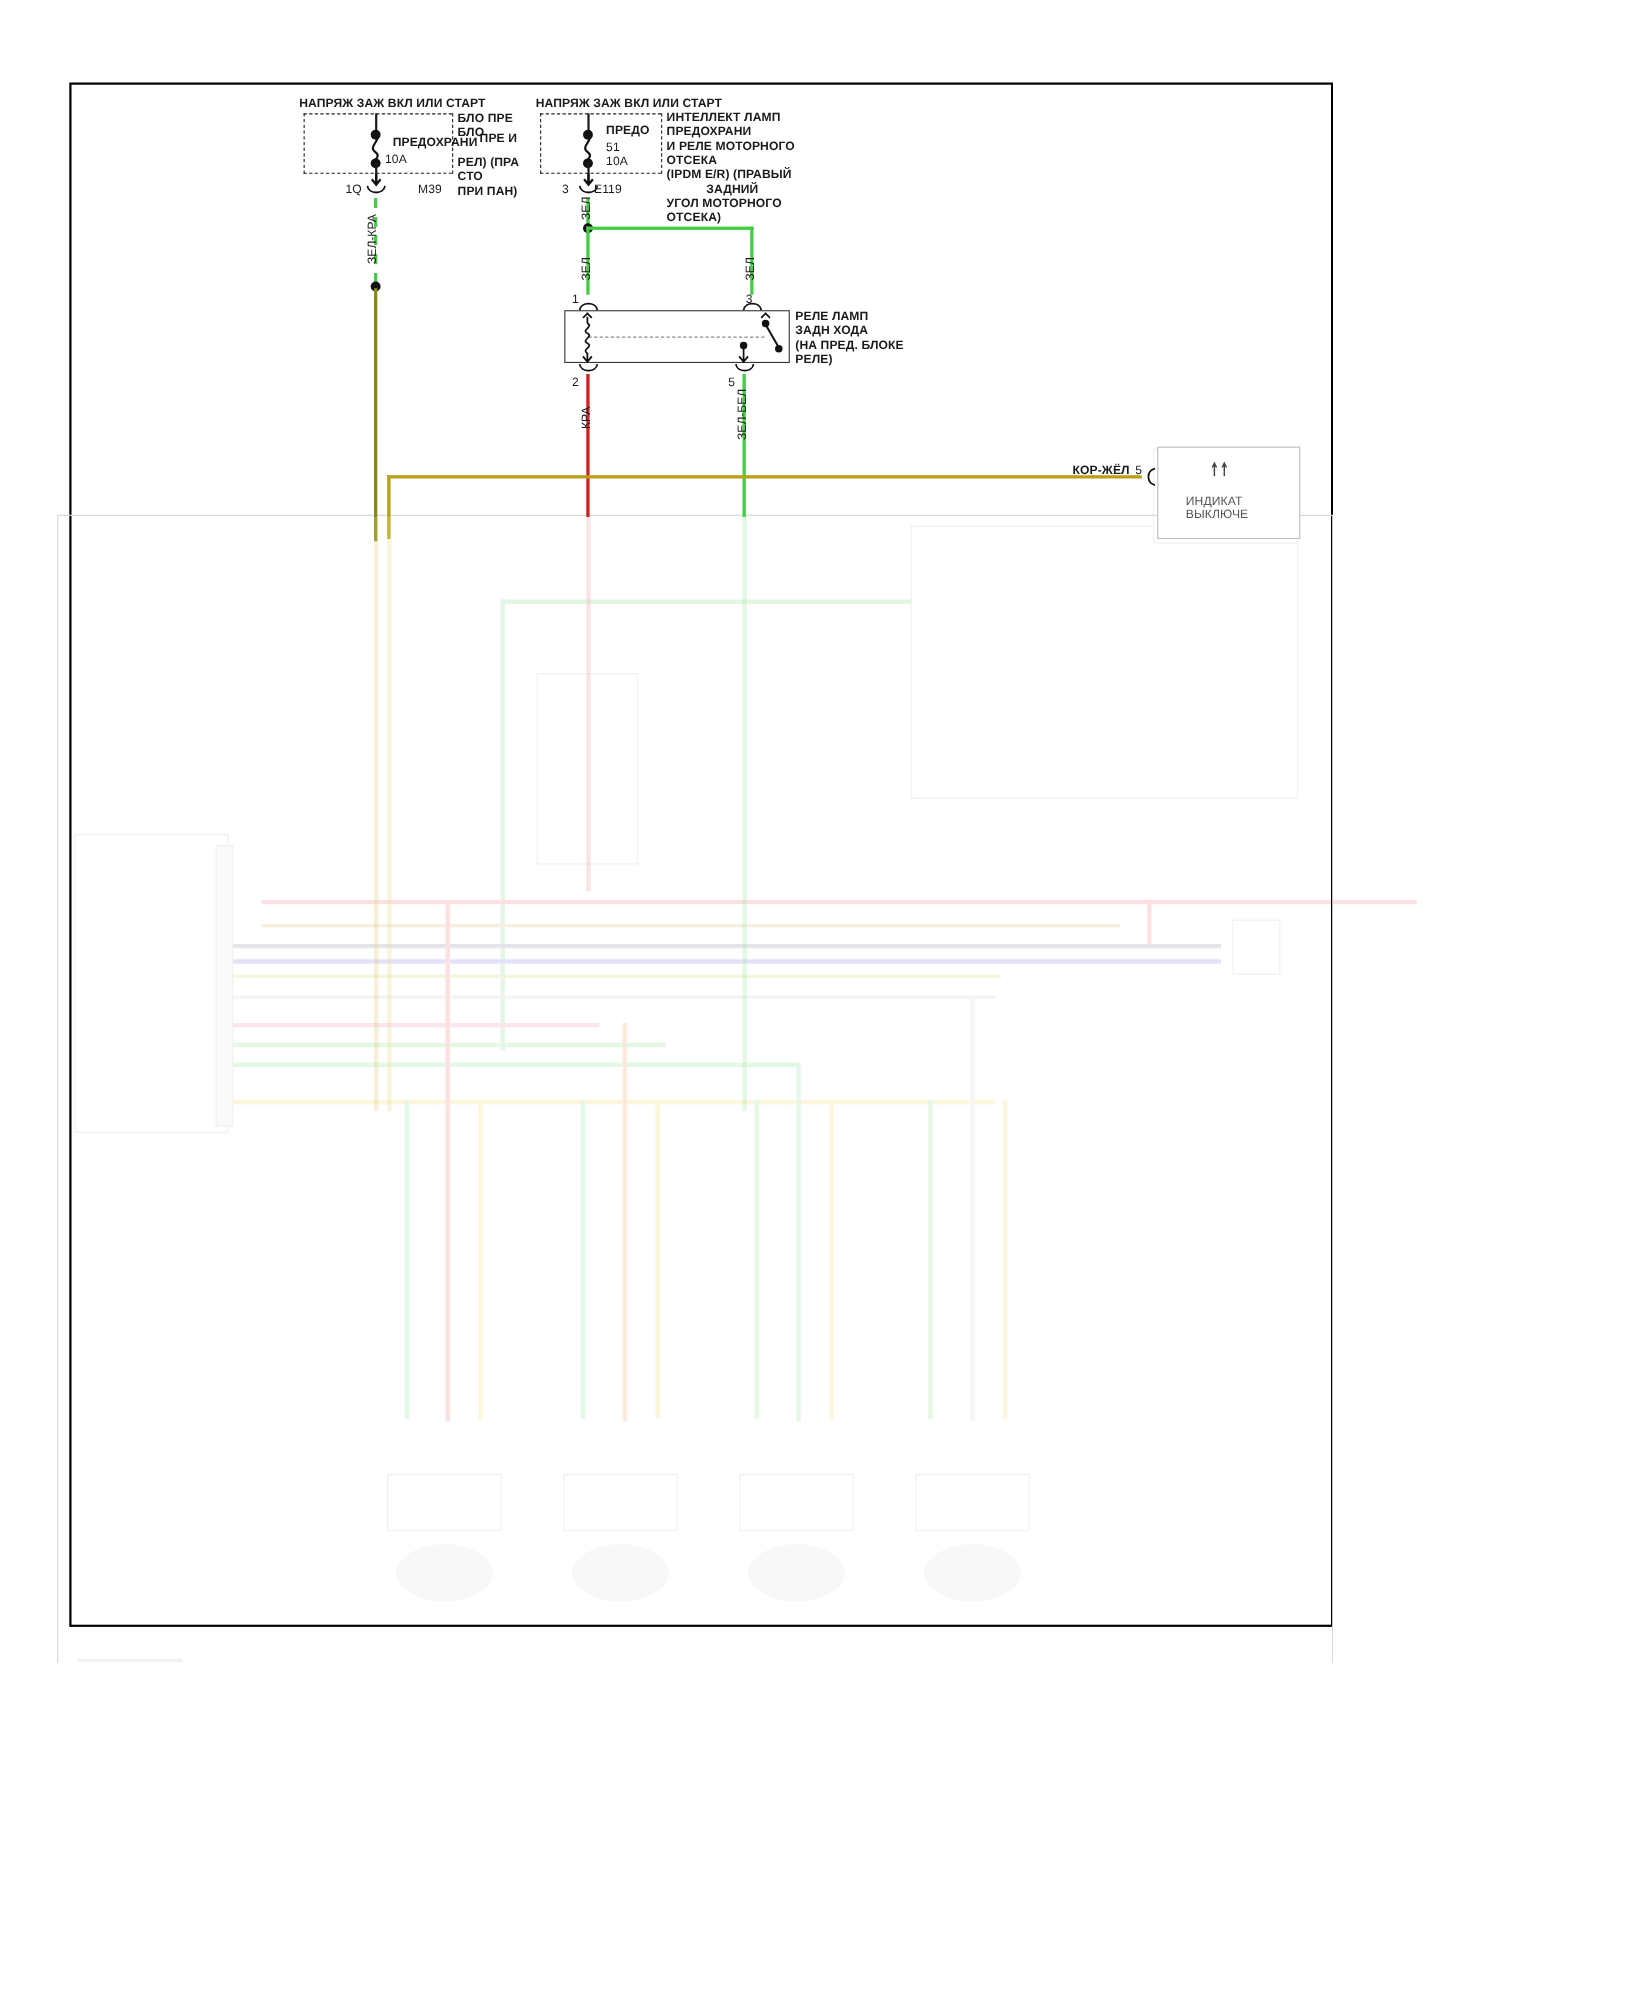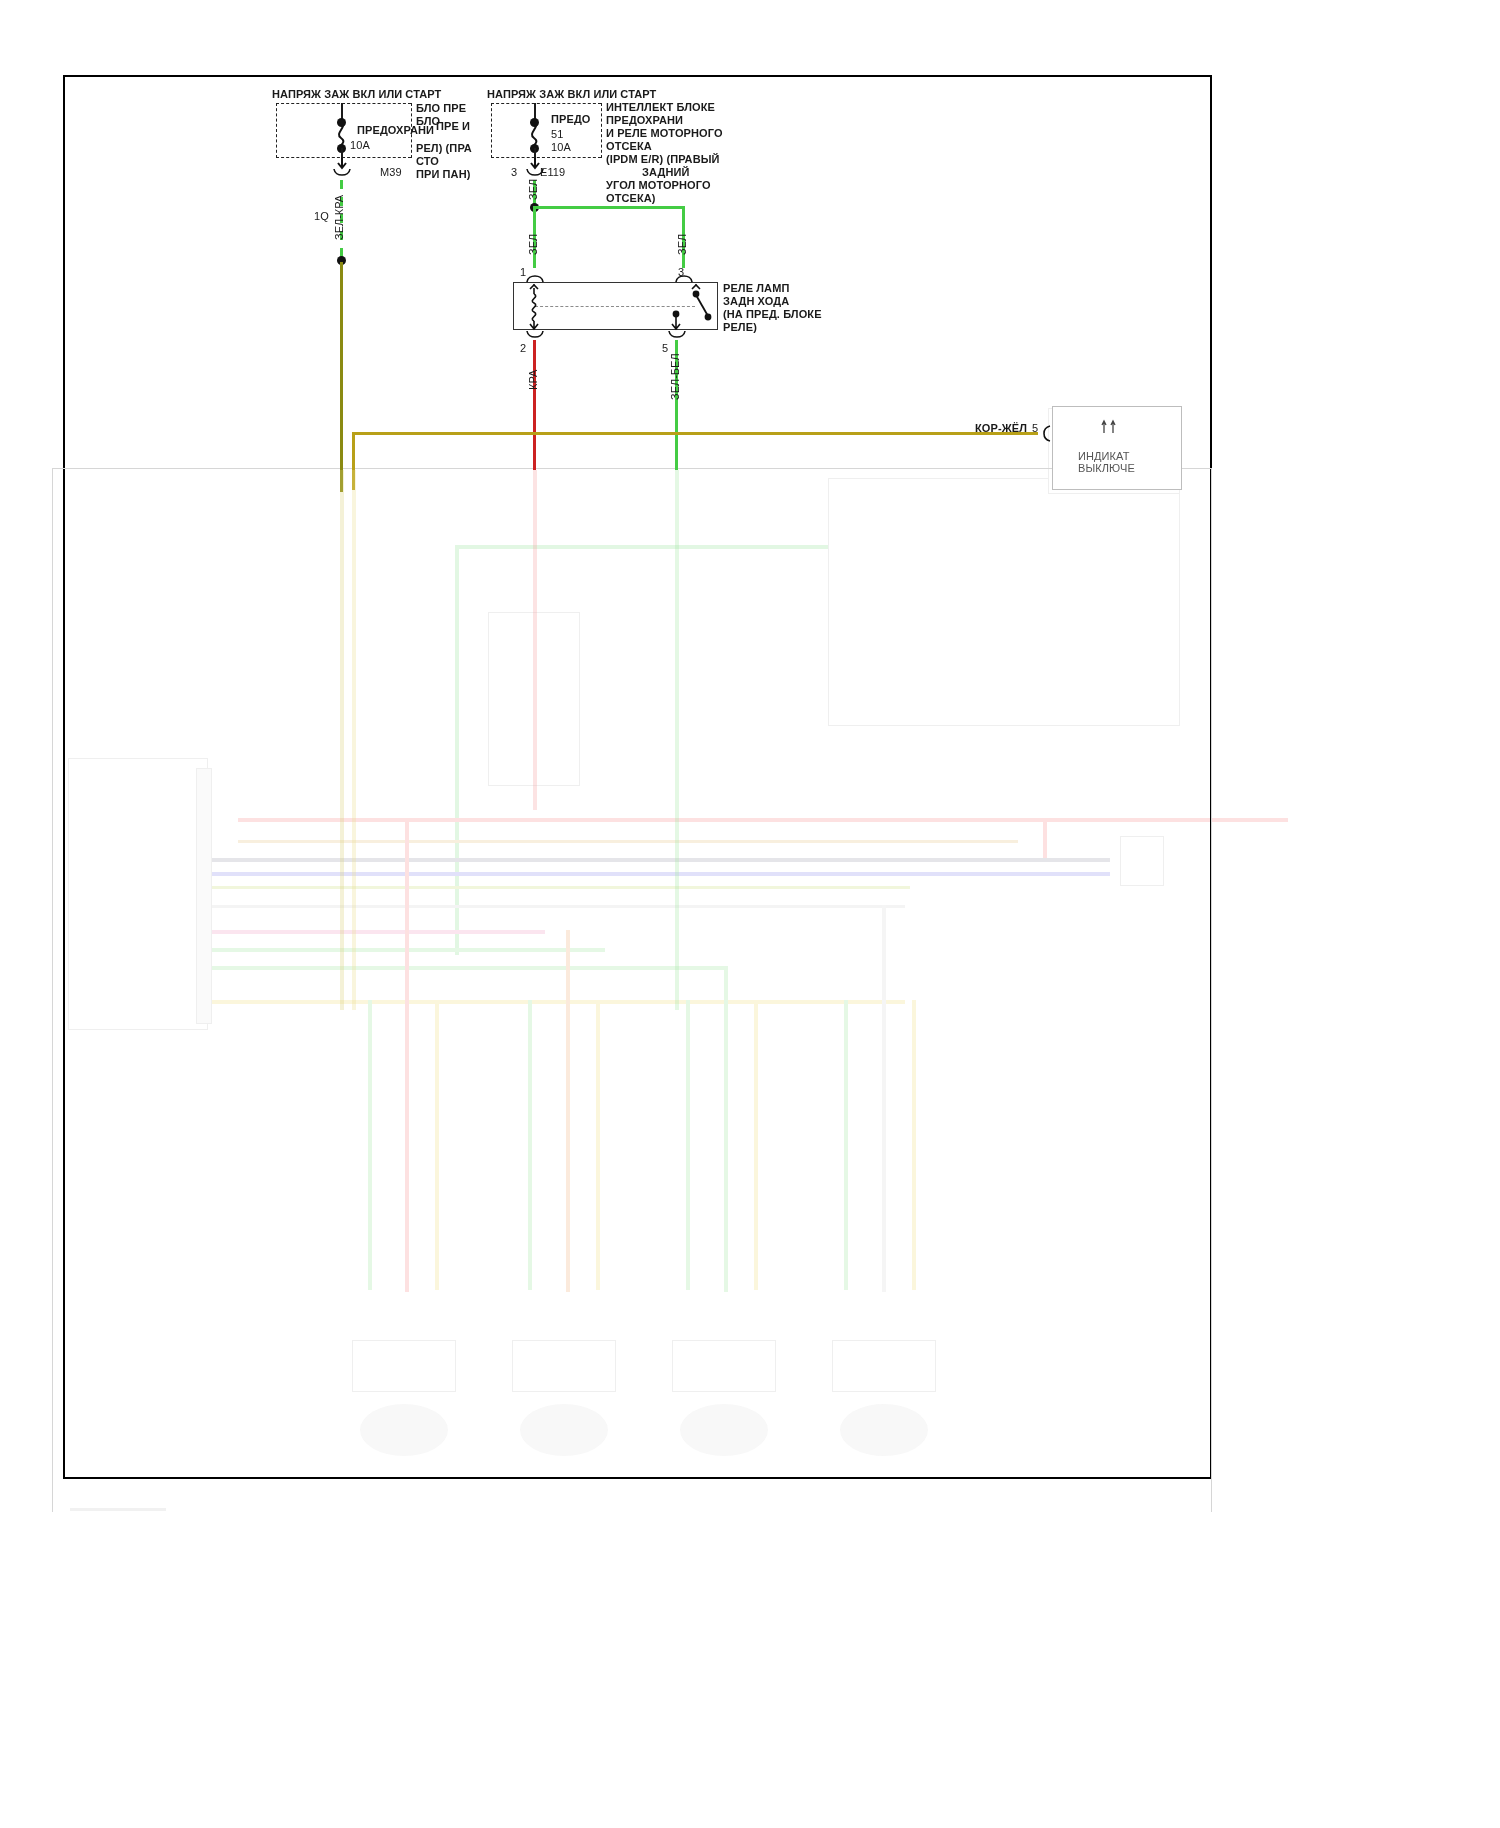--- a/index.html
+++ b/index.html
@@ -124,21 +124,21 @@
       <path d="M9,0 L9,9 M5,5 L9,10 L13,5" stroke="#111" stroke-width="2" fill="none"></path>
     </svg>
 
     <svg style="left:331px;top:168px;width:22px;height:12px;">
       <path d="M3,1 C4,9 18,9 19,1" stroke="#111" stroke-width="1.6" fill="none"></path>
     </svg>
 
     <div class="txt b" style="left:357px;top:124px;">ПРЕДОХРАНИ</div>
     <div class="txt" style="left:350px;top:139px;">10A</div>
 
-    <div class="txt" style="left:314px;top:166px;margin-top:44px;">1Q</div>
+    <div class="txt" style="left:314px;top:166px;">1Q</div>
     <div class="txt" style="left:348px;top:166px;margin-left:32px;">M39</div>
 
     <div class="txt b" style="left:416px;top:102px;">БЛО ПРЕ</div>
     <div class="txt b" style="left:416px;top:115px;">БЛО</div>
     <div class="txt b" style="left:416px;top:120px;margin-left:20px;">ПРЕ И</div>
     <div class="txt b" style="left:416px;top:142px;">РЕЛ) (ПРА</div>
     <div class="txt b" style="left:416px;top:155px;">СТО</div>
     <div class="txt b" style="left:416px;top:168px;">ПРИ ПАН)</div>
 
     <div class="w wv grn-dash" style="left:340px;top:180px;height:80px;"></div>
@@ -166,21 +166,21 @@
       <path d="M3,1 C4,9 18,9 19,1" stroke="#111" stroke-width="1.6" fill="none"></path>
     </svg>
 
     <div class="txt b" style="left:551px;top:113px;">ПРЕДО</div>
     <div class="txt" style="left:551px;top:128px;">51</div>
     <div class="txt" style="left:551px;top:141px;">10A</div>
 
     <div class="txt" style="left:511px;top:166px;">3</div>
     <div class="txt" style="left:540px;top:166px;">E119</div>
 
-    <div class="txt b" style="left:606px;top:101px;">ИНТЕЛЛЕКТ БЛОКЕ</div>
+    <div class="txt b" style="left:606px;top:101px;">ИНТЕЛЛЕКТ ЛАМП</div>
     <div class="txt b" style="left:606px;top:114px;">ПРЕДОХРАНИ</div>
     <div class="txt b" style="left:606px;top:127px;">И РЕЛЕ МОТОРНОГО</div>
     <div class="txt b" style="left:606px;top:140px;">ОТСЕКА</div>
     <div class="txt b" style="left:606px;top:153px;">(IPDM E/R) (ПРАВЫЙ</div>
     <div class="txt b" style="left:606px;top:166px;margin-left:36px;">ЗАДНИЙ</div>
     <div class="txt b" style="left:606px;top:179px;">УГОЛ МОТОРНОГО</div>
     <div class="txt b" style="left:606px;top:192px;">ОТСЕКА)</div>
 
     <div class="w wv grn" style="left:533px;top:180px;height:28px;"></div>
     <div class="vtxt" style="left:527px;top:200px;">ЗЕЛ</div>

